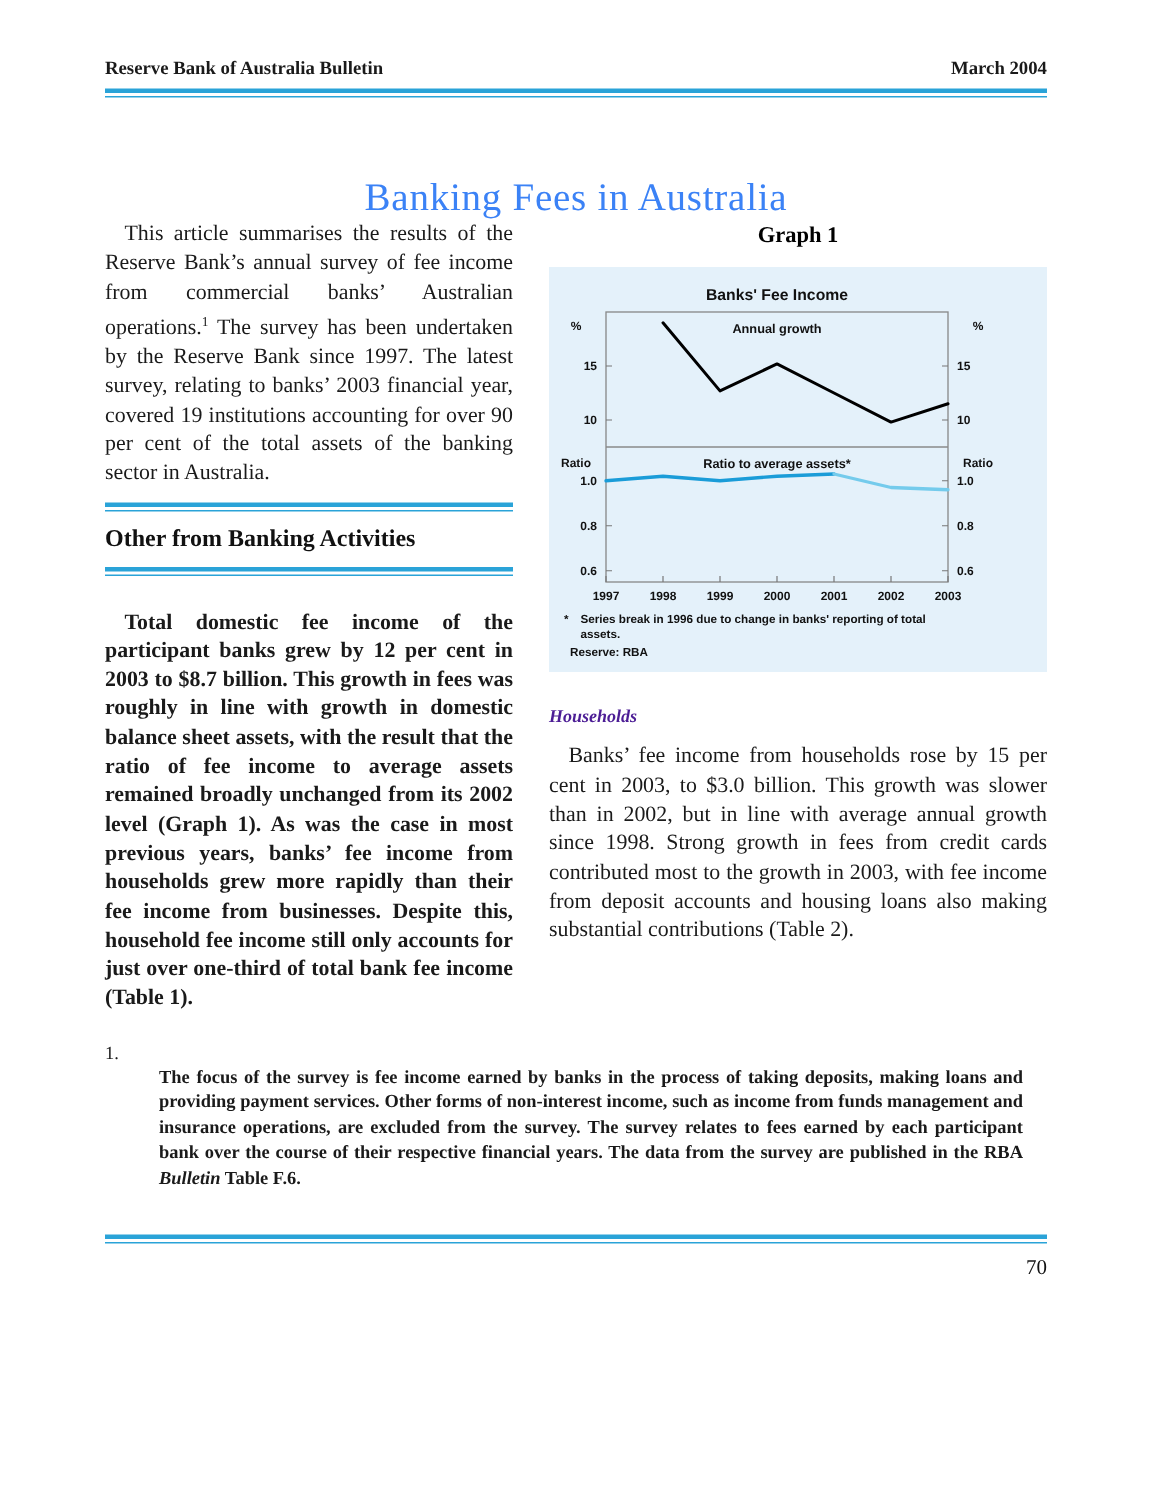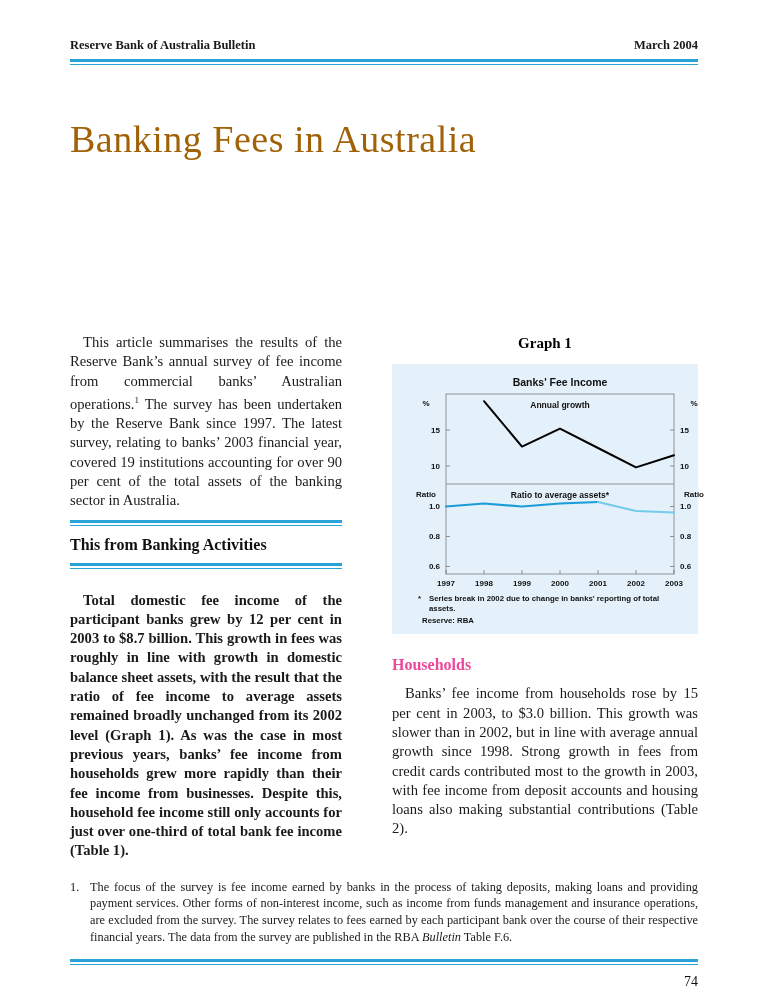--- a/index.html
+++ b/index.html
@@ -9,46 +9,46 @@
     font-family:"Liberation Serif", serif;color:#1a1a1a;border-radius:28px;
   }
   
   .hdr{display:flex;justify-content:space-between;align-items:baseline;
        font-weight:bold;font-size:12.5px;}
   .double-rule{margin-top:6px;}
   .double-rule .thick{height:3px;background:var(--rule-accent,#2aa3d8);}
   .double-rule .thin{height:1px;background:var(--rule-accent,#2aa3d8);margin-top:2px;}
   
   h1.title{font-family:"Liberation Serif",serif;font-weight:normal;
-    font-size:38px;text-align:left;margin:52px 0 0;letter-spacing:.5px;color:#a16207;}
+    font-size:26px;text-align:center;margin:52px 0 0;letter-spacing:.5px;color:#3b82f6;}
   
-  .columns{display:flex;gap:50px;margin-top:172px;}
+  .columns{display:flex;gap:24px;}
   .col-left{flex:0 0 272px;}
   .col-right{flex:1;min-width:0;}
   p.body{font-size:14.6px;line-height:19.3px;text-align:justify;margin:0;
          text-indent:13px;}
   h2.sec{font-size:16px;font-weight:bold;margin:10px 0 9px;color:#111;}
   .col-left .double-rule{margin-top:9px;}
   .p2{margin-top:22px !important;font-weight:bold;}
   
   .graph-label{font-size:15px;font-weight:bold;text-align:center;margin:2px 0 12px;color:#000000;}
-  .chart{background:var(--chart-background,#e4f1fa);padding:4px 16px 6px;}
+  .chart{background:var(--chart-background,#e4f1fa);padding:4px 0 6px;}
   .chart svg{display:block;width:304px;height:225px;}
   .ct-title{font:bold 10.5px "Liberation Sans",sans-serif;fill:#111;}
   .ct-panel{font:bold 8.5px "Liberation Sans",sans-serif;fill:#111;}
   .ct-unit{font:bold 8px "Liberation Sans",sans-serif;fill:#111;}
   .ct-tick{font:bold 8px "Liberation Sans",sans-serif;fill:#111;}
   .chart-foot{padding:1px 10px 2px;font:bold 7.8px/1.3 "Liberation Sans",sans-serif;color:#111;}
   .chart-footnote{display:grid;grid-template-columns:11px 1fr;max-width:246px;}
   .chart-source{margin:2px 0 0 4px;}
-  h2.households{font-size:16px;font-weight:bold;margin:22px 0 10px;color:#ec4899;}
+  h2.households{font-size:12px;font-weight:bold;margin:22px 0 10px;color:#4c1d95;font-style:italic;}
   
   .footnote{display:flex;margin-top:18px;font-size:12.3px;line-height:16.8px;}
   .fn-marker{flex:0 0 20px;}
-  .fn-text{flex:1;text-align:justify;margin:0;}
+  .fn-text{flex:1;text-align:justify;margin:16px;font-weight:bold;}
   .footer-rule{margin-top:13px;}
   .page-number{text-align:right;font-size:14px;margin-top:9px;color:#111;}
   sup{font-size:9px;}
 </style>
 </head>
 <body>
 
 <div class="page">
 
   <div class="hdr">
@@ -64,21 +64,21 @@
 
   <div class="columns">
 
     <div class="col-left">
       <p class="body"><span>This article summarises the results of the Reserve Bank’s annual survey of fee income from commercial banks’ Australian operations.</span><sup>1</sup><span> The survey has been undertaken by the Reserve Bank since 1997. The latest survey, relating to banks’ 2003 financial year, covered 19 institutions accounting for over 90 per cent of the total assets of the banking sector in Australia.</span></p>
 
       <div class="double-rule">
         <div class="thick"></div>
         <div class="thin"></div>
       </div>
-      <h2 class="sec">This from Banking Activities</h2>
+      <h2 class="sec">Other from Banking Activities</h2>
       <div class="double-rule">
         <div class="thick"></div>
         <div class="thin"></div>
       </div>
 
       <p class="body p2">Total domestic fee income of the participant banks grew by 12 per cent in 2003 to $8.7 billion. This growth in fees was roughly in line with growth in domestic balance sheet assets, with the result that the ratio of fee income to average assets remained broadly unchanged from its 2002 level (Graph 1). As was the case in most previous years, banks’ fee income from households grew more rapidly than their fee income from businesses. Despite this, household fee income still only accounts for just over one-third of total bank fee income (Table 1).</p>
     </div>
 
     <div class="col-right">
       <div class="graph-label">Graph 1</div>
@@ -135,35 +135,35 @@
               <line x1="228" y1="202" x2="228" y2="206" stroke="#777" stroke-width="0.8"></line>
               <text x="228" y="218" text-anchor="middle" class="ct-tick">2002</text>
               <line x1="266" y1="202" x2="266" y2="206" stroke="#777" stroke-width="0.8"></line>
               <text x="266" y="218" text-anchor="middle" class="ct-tick">2003</text>
             </g>
         </svg>
 
         <div class="chart-foot">
           <div class="chart-footnote">
             <span>*</span>
-            <span>Series break in 2002 due to change in banks' reporting of total assets.</span>
+            <span>Series break in 1996 due to change in banks' reporting of total assets.</span>
           </div>
           <div class="chart-source">Reserve: RBA</div>
         </div>
       </div>
 
       <h2 class="households">Households</h2>
       <p class="body">Banks’ fee income from households rose by 15 per cent in 2003, to $3.0 billion. This growth was slower than in 2002, but in line with average annual growth since 1998. Strong growth in fees from credit cards contributed most to the growth in 2003, with fee income from deposit accounts and housing loans also making substantial contributions (Table 2).</p>
     </div>
   </div>
 
   <div class="footnote">
     <span class="fn-marker">1.</span>
     <p class="fn-text"><span>The focus of the survey is fee income earned by banks in the process of taking deposits, making loans and providing payment services. Other forms of non-interest income, such as income from funds management and insurance operations, are excluded from the survey. The survey relates to fees earned by each participant bank over the course of their respective financial years. The data from the survey are published in the RBA </span><i>Bulletin</i><span> Table F.6.</span></p>
   </div>
 
   <div class="double-rule footer-rule">
     <div class="thick"></div>
     <div class="thin"></div>
   </div>
-  <div class="page-number">74</div>
+  <div class="page-number">70</div>
 
 </div>
 
 </body></html>

